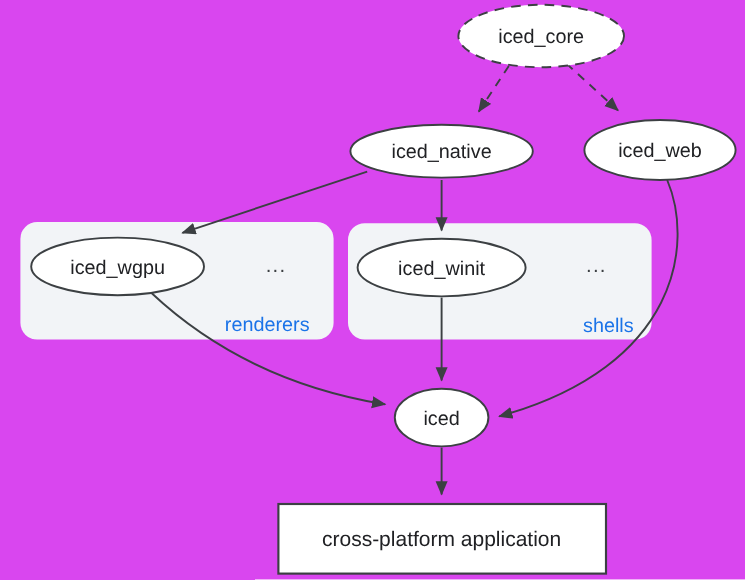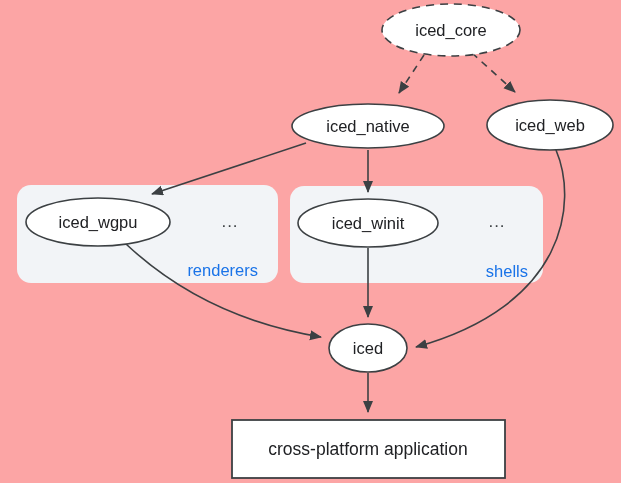--- a/index.html
+++ b/index.html
@@ -5,21 +5,21 @@
   html, body {
     margin: 0;
     padding: 0;
     background: #ffffff;
     font-family: "Liberation Sans", sans-serif;
   }
   .canvas {
     position: relative;
     width: 621px;
     height: 483px;
-    background: #fca5a5;
+    background: #d946ef;
     overflow: hidden;
   }
   svg { display: block; }
   .node-ellipse {
     fill: #ffffff;
     stroke: #3c4043;
     stroke-width: 1.6;
   }
   .node-ellipse.dashed {
     stroke-dasharray: 8 6;

